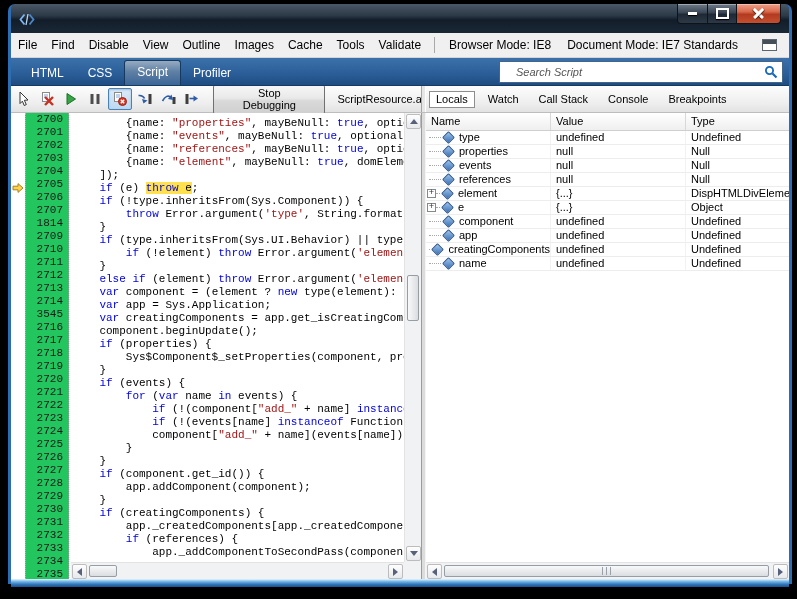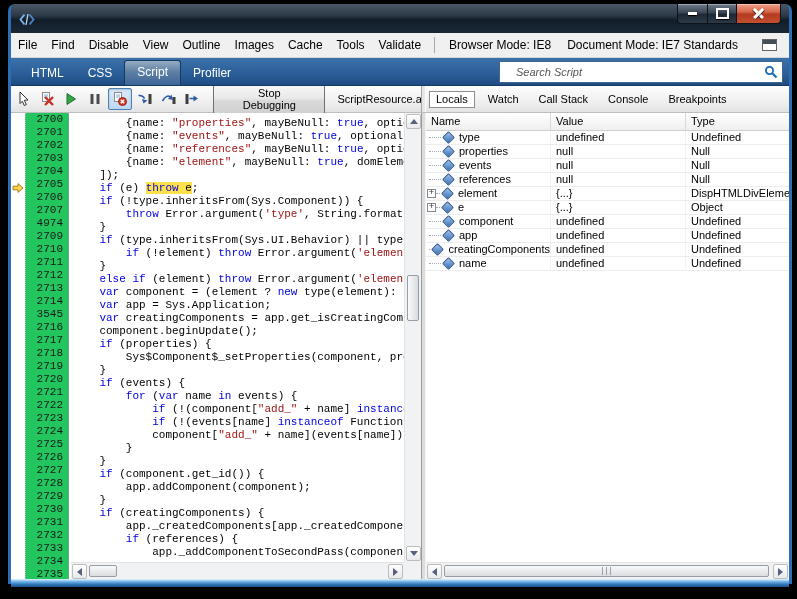--- a/index.html
+++ b/index.html
@@ -270,21 +270,21 @@
       </div>
       <div class="line-numbers" id="line-numbers">
           <div class="ln">2700</div>
           <div class="ln">2701</div>
           <div class="ln">2702</div>
           <div class="ln">2703</div>
           <div class="ln">2704</div>
           <div class="ln">2705</div>
           <div class="ln">2706</div>
           <div class="ln">2707</div>
-          <div class="ln">4974</div>
+          <div class="ln">1814</div>
           <div class="ln">2709</div>
           <div class="ln">2710</div>
           <div class="ln">2711</div>
           <div class="ln">2712</div>
           <div class="ln">2713</div>
           <div class="ln">2714</div>
           <div class="ln">3545</div>
           <div class="ln">2716</div>
           <div class="ln">2717</div>
           <div class="ln">2718</div>

